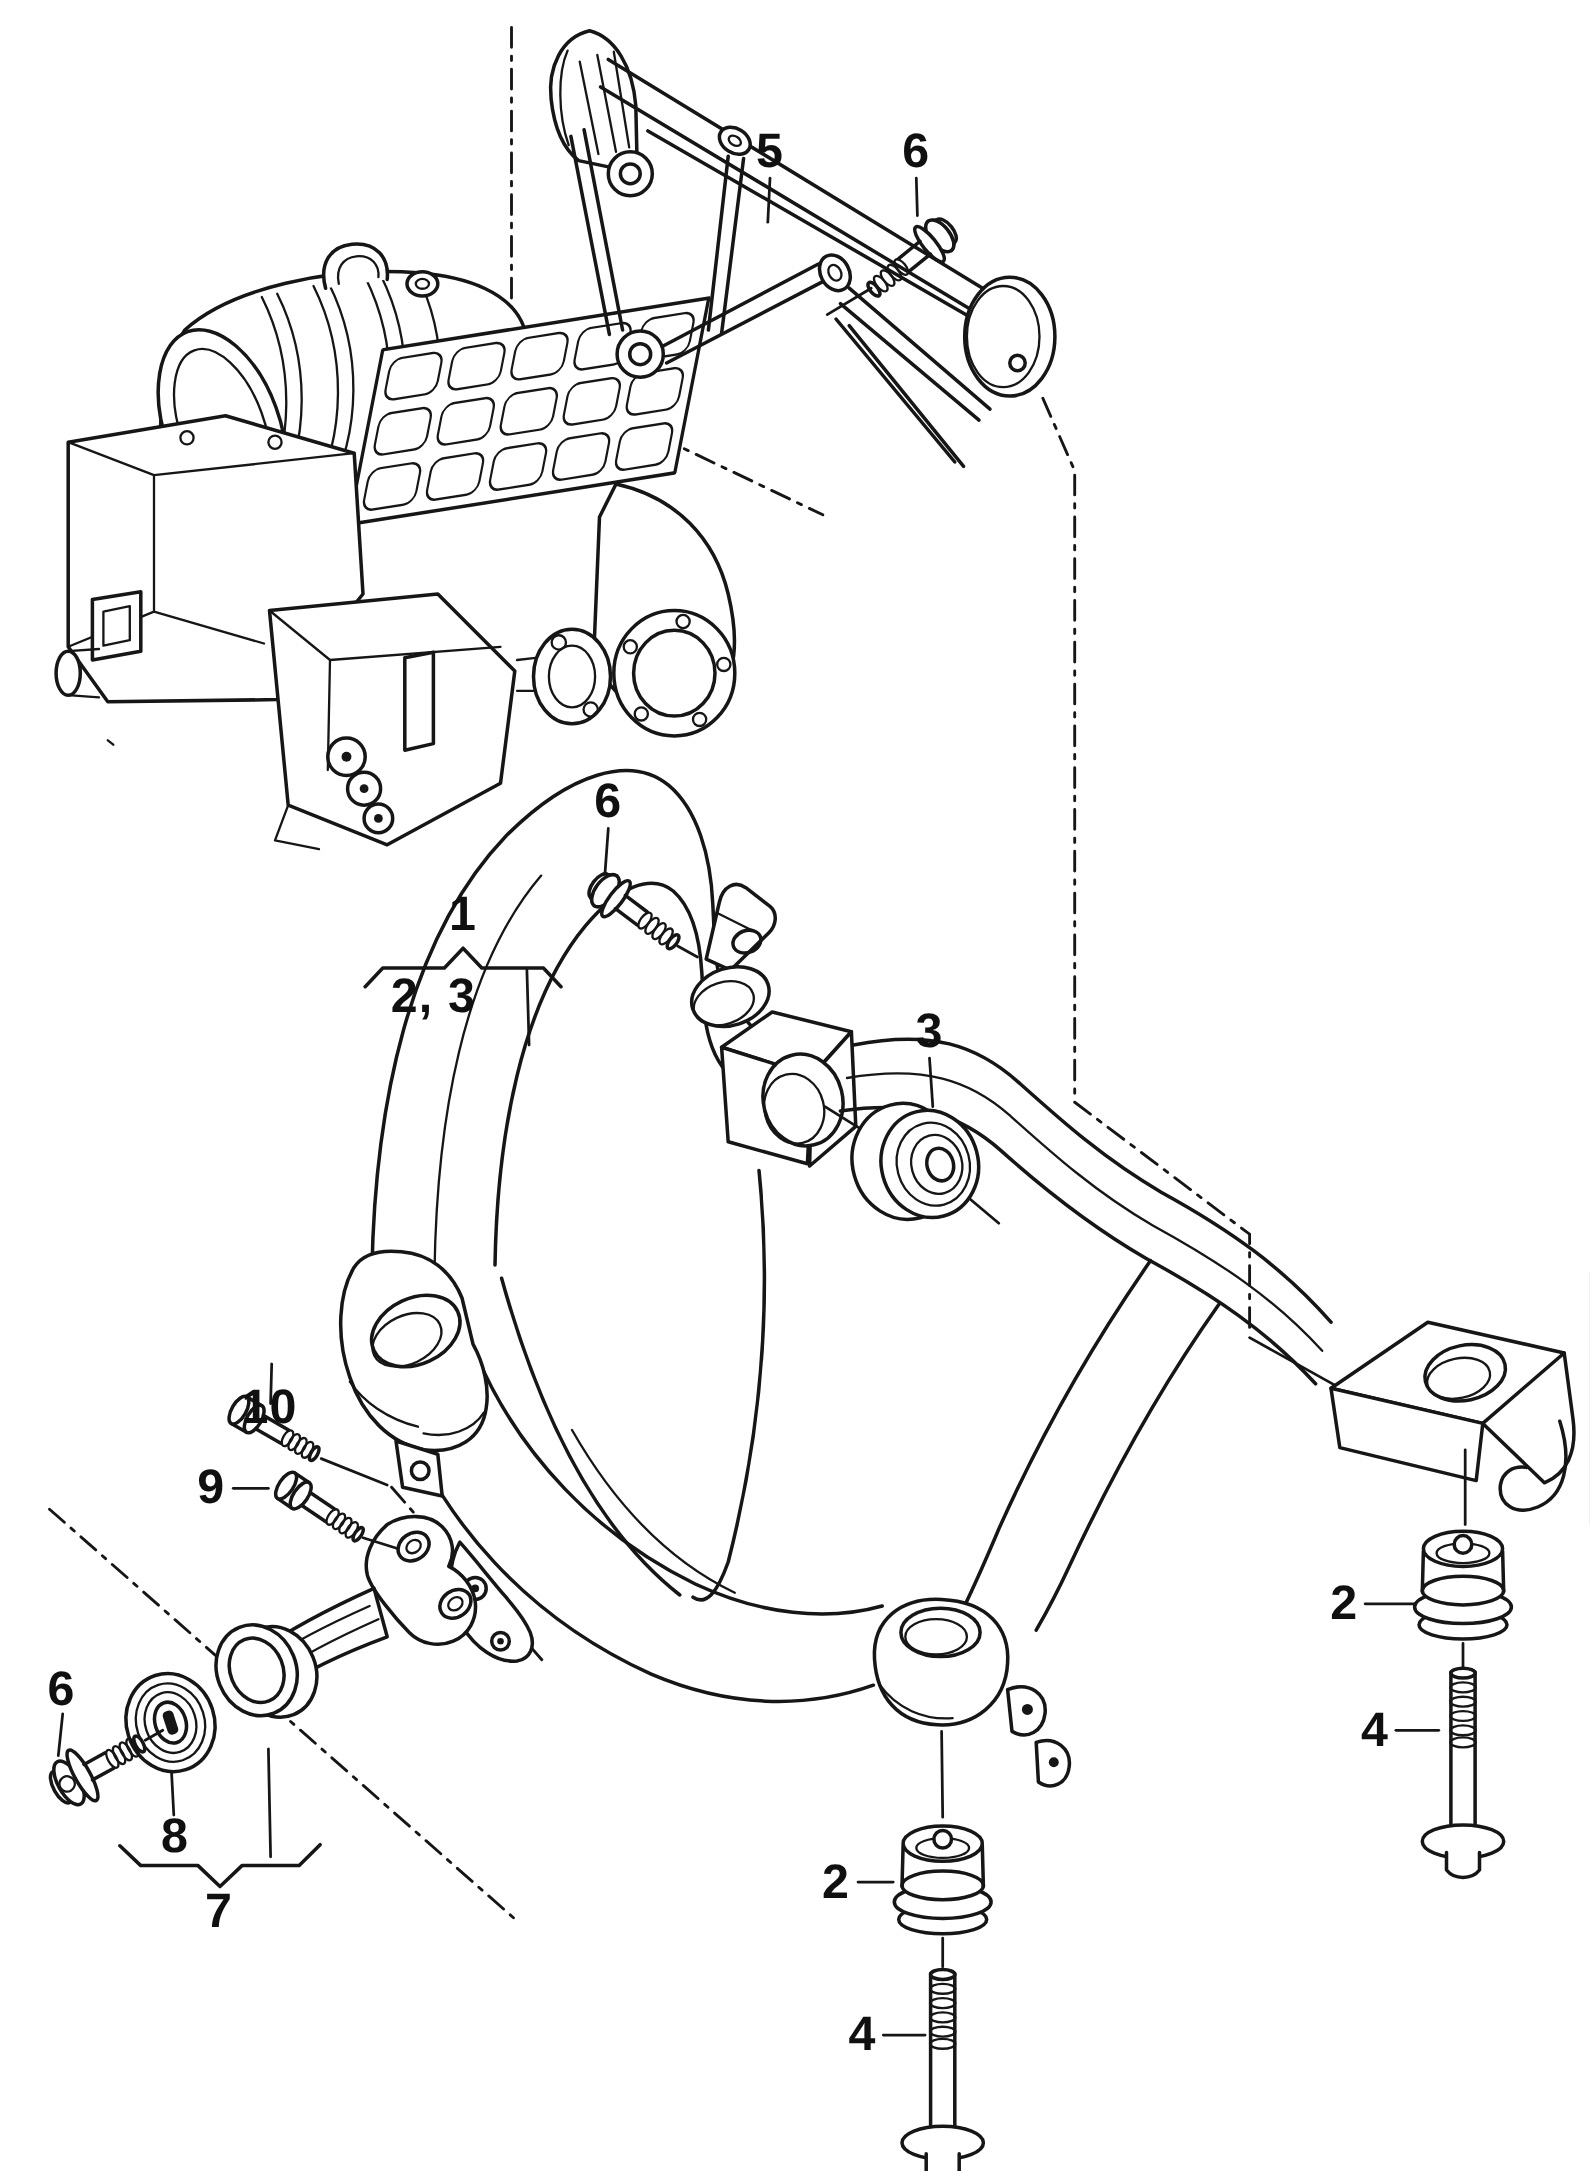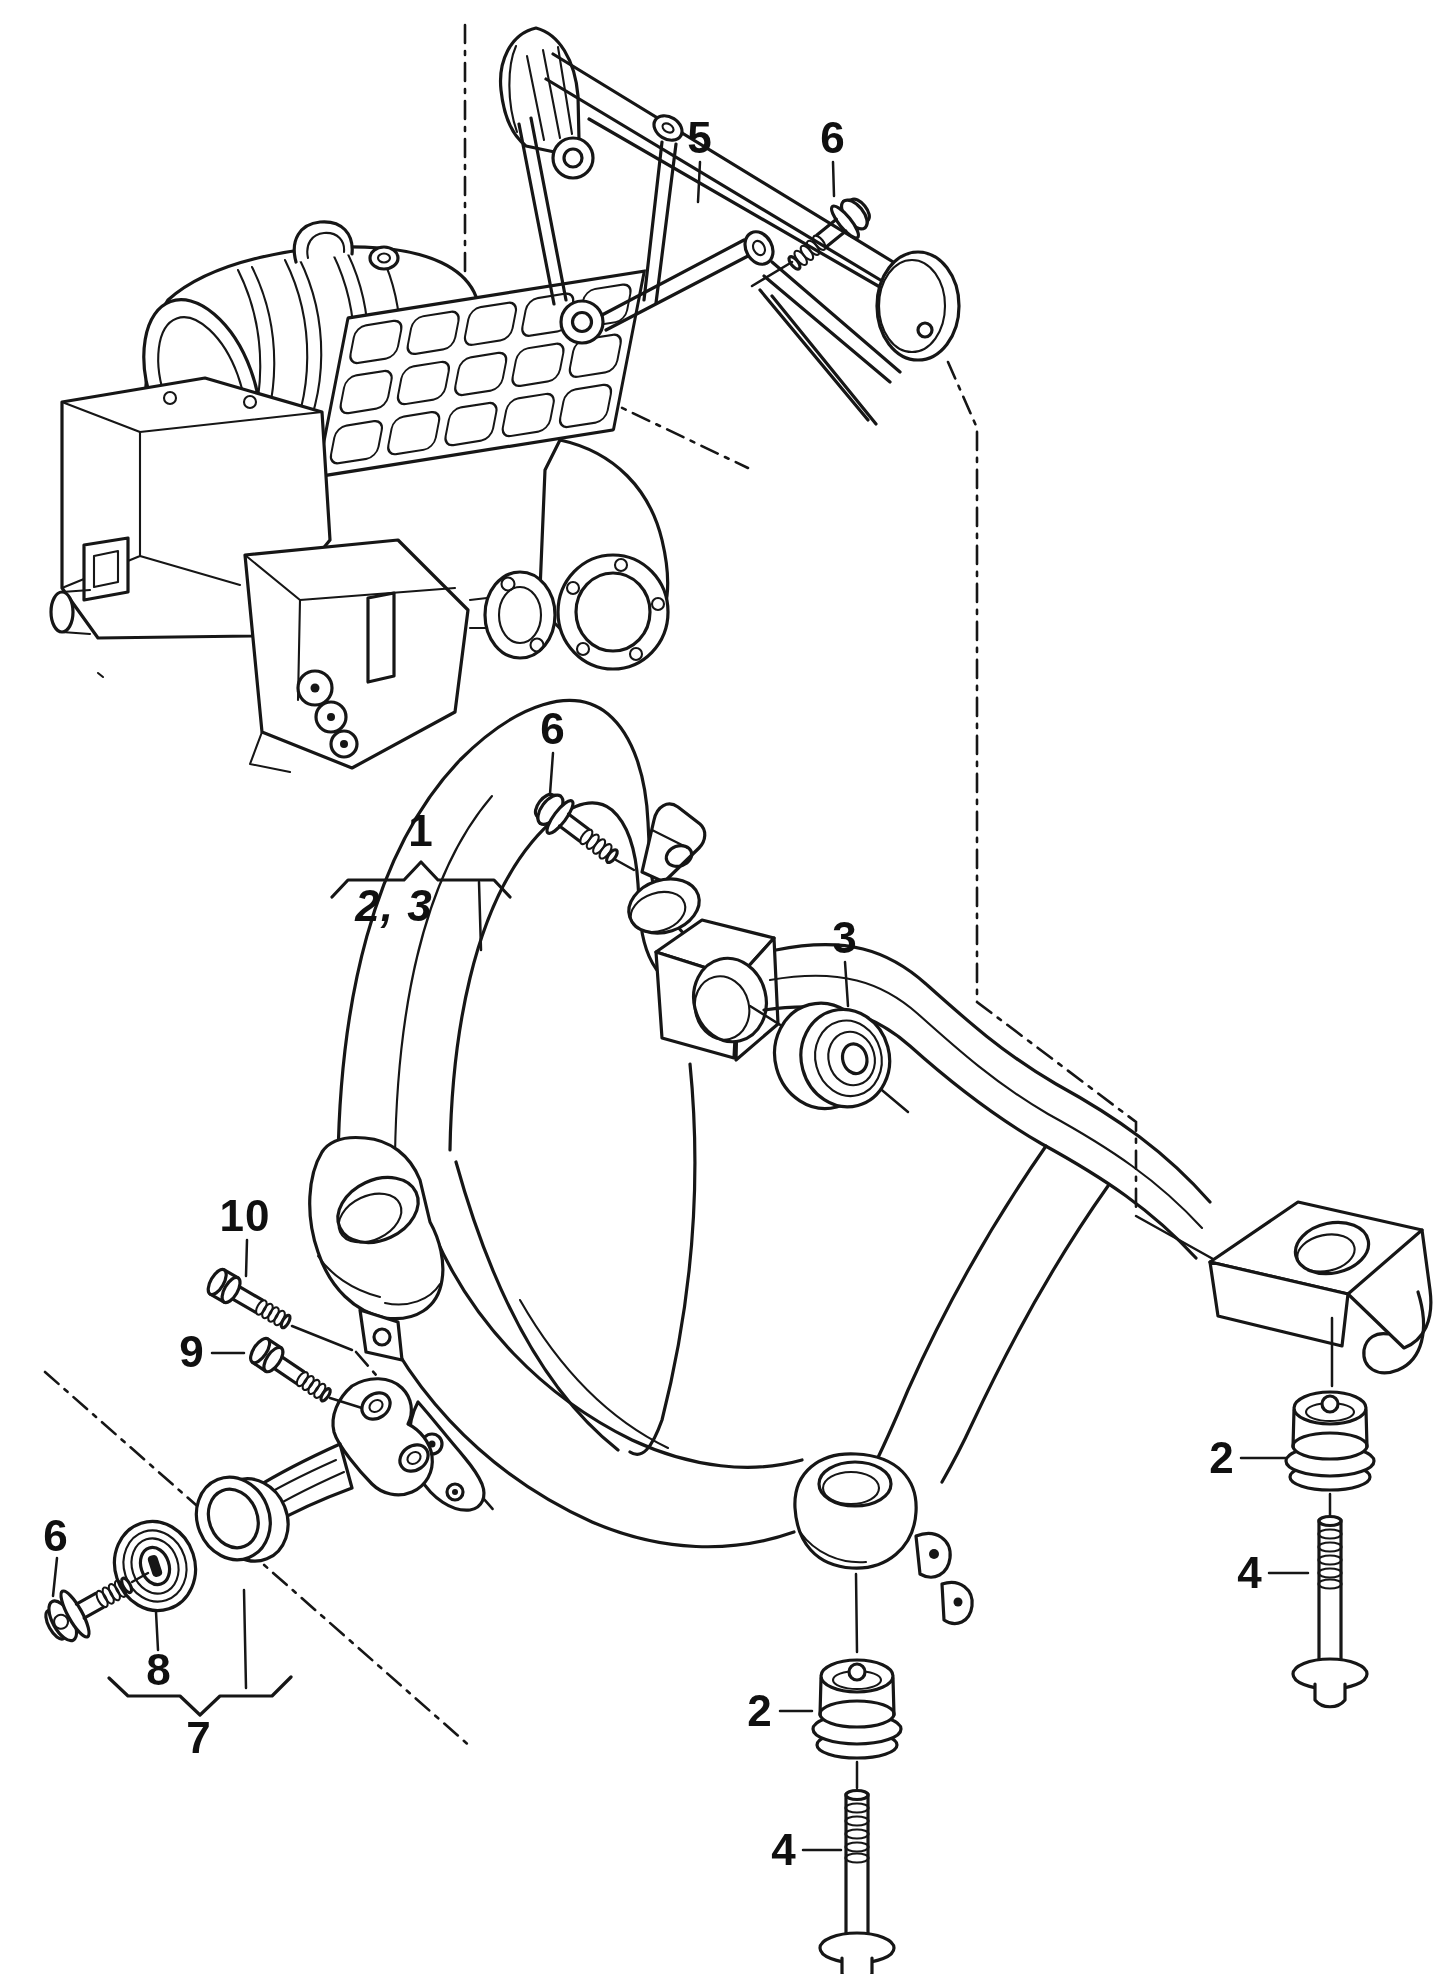--- a/index.html
+++ b/index.html
@@ -359,23 +359,23 @@
     <path class="lead" d="M780,1711 L812,1711"></path>
     <path class="lead" d="M803,1850 L841,1850"></path>
   </g>
 </svg>
 
 <div id="callout-layer">
       <div class="callout" style="left: 700px; top: 138px;">5</div>
       <div class="callout" style="left: 833px; top: 138px;">6</div>
       <div class="callout" style="left: 553px; top: 729px;">6</div>
       <div class="callout" style="left: 421px; top: 831px;">1</div>
-      <div class="callout" style="left: 394px; top: 906px; font-style: italic;">2, 3</div>
+      <div class="callout" style="left: 394px; top: 906px;">2, 3</div>
       <div class="callout" style="left: 845px; top: 938px;">3</div>
-      <div class="callout" style="left: 245px; top: 1216px;">10</div>
+      <div class="callout" style="left: 245px; top: 1280px;">10</div>
       <div class="callout" style="left: 192px; top: 1352px;">9</div>
       <div class="callout" style="left: 56px; top: 1536px;">6</div>
       <div class="callout" style="left: 159px; top: 1670px;">8</div>
       <div class="callout" style="left: 199px; top: 1738px;">7</div>
       <div class="callout" style="left: 1222px; top: 1458px;">2</div>
       <div class="callout" style="left: 1250px; top: 1573px;">4</div>
       <div class="callout" style="left: 760px; top: 1711px;">2</div>
       <div class="callout" style="left: 784px; top: 1850px;">4</div>
     </div>
 

